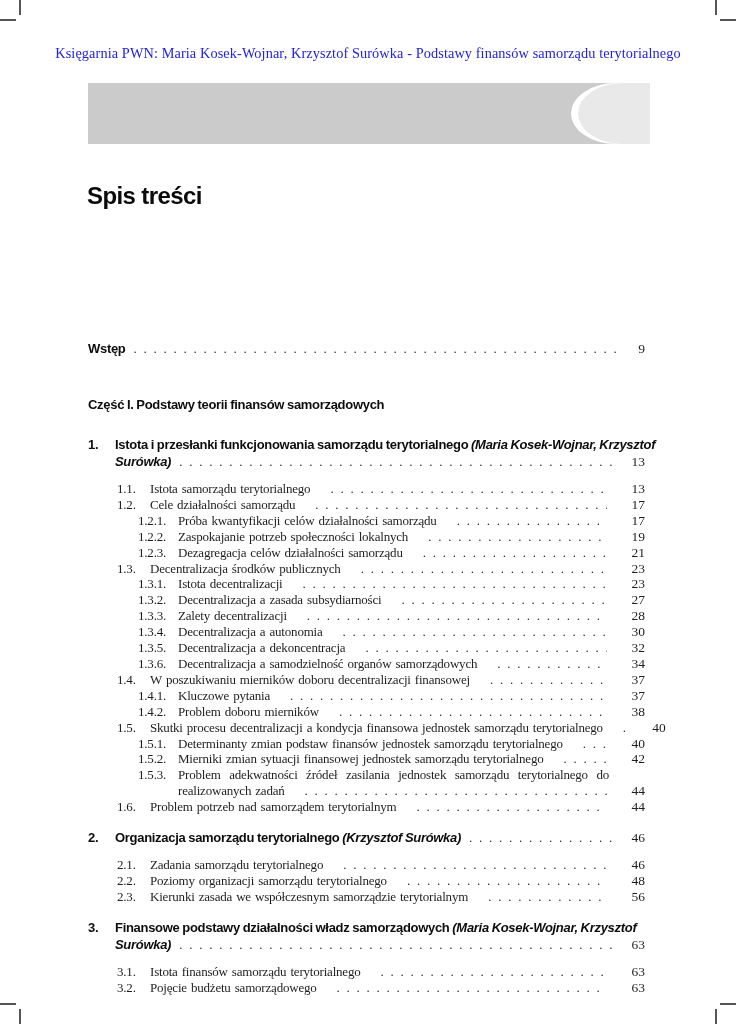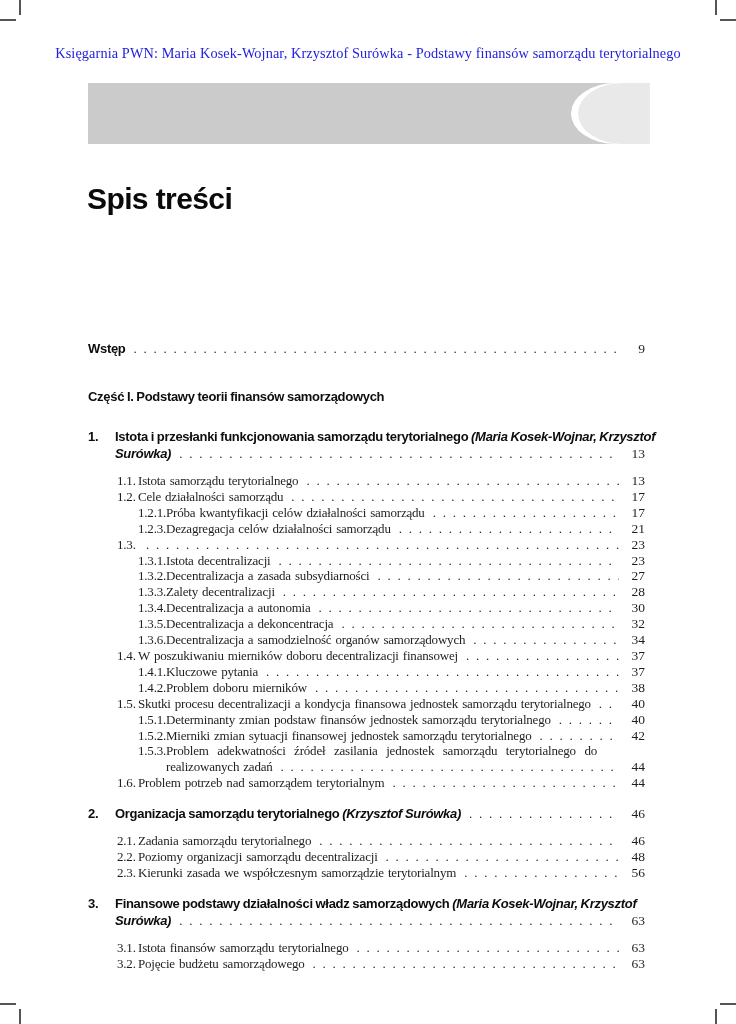--- a/index.html
+++ b/index.html
@@ -45,42 +45,42 @@
     background: #e9e9e9;
     border-top-left-radius: 46px 31px;
     border-bottom-left-radius: 46px 31px;
     box-shadow: -7px 0 0 #ffffff;
   }
 
   
   #title {
     position: absolute; left: 87px; top: 182px;
     font-family: "Liberation Sans", sans-serif;
-    font-weight: bold; font-size: 30px; letter-spacing: -0.6px;
+    font-weight: bold; font-size: 24px; letter-spacing: -0.6px;
     color: #0a0a0a;
   }
 
   
   #toc { position: absolute; left: 88px; top: 340px; width: 557px; }
   .entry { margin: 0; }
-  .entry.intro   { margin-bottom: 31px; }
+  .entry.intro   { margin-bottom: 39px; }
   .entry.part    { margin-bottom: 23px; }
   .entry.chapter { margin-top: 14px; margin-bottom: 11px; }
 
   .tl { display: flex; align-items: baseline; }
   .tl.sans {
     font-family: "Liberation Sans", sans-serif;
     font-weight: bold; font-size: 13px;
     letter-spacing: -0.3px; word-spacing: -0.5px;
     line-height: 17px; color: #0d0d0d;
   }
   .tl.serif {
     font-family: "Liberation Serif", serif;
     font-size: 13px; letter-spacing: -0.2px; word-spacing: 1px;
-    line-height: 15.9px; color: #1e1e1e;
+    line-height: 15.9px; color: #1e1e1e; gap: 12px;
   }
   .lvl0 { padding-left: 0; }
   .lvl1 { padding-left: 29px; }
   .lvl2 { padding-left: 50px; }
   .tnum { flex: none; }
   .lvl0 .tnum { width: 27px; }
   .lvl1 .tnum { width: 21px; }
   .lvl2 .tnum { width: 28px; }
   .ttext { white-space: nowrap; flex: none; }
   .ttext.just { word-spacing: 5.5px; }
@@ -170,29 +170,38 @@
       <div class="entry sub2">
         <div class="tl serif lvl2">
           <span class="tnum">1.2.1.</span>
           <span class="ttext"><span class="seg-n">Próba kwantyfikacji celów działalności samorządu</span></span>
           <span class="lead"></span>
           <span class="tpage">17</span>
         </div>
       </div>
       <div class="entry sub2">
         <div class="tl serif lvl2">
+          <span class="tnum">1.2.2.</span>
+          <span class="ttext"><span class="seg-n">Zaspokajanie potrzeb społeczności lokalnych</span></span>
+          <span class="lead"></span>
+          <span class="tpage">19</span>
+        </div>
+      </div>
+      <div class="entry sub2">
+        <div class="tl serif lvl2">
           <span class="tnum">1.2.3.</span>
           <span class="ttext"><span class="seg-n">Dezagregacja celów działalności samorządu</span></span>
           <span class="lead"></span>
           <span class="tpage">21</span>
         </div>
       </div>
       <div class="entry sub1">
         <div class="tl serif lvl1">
           <span class="tnum">1.3.</span>
+          <span class="ttext"><span class="seg-n">Decentralizacja środków publicznych</span></span>
           <span class="lead"></span>
           <span class="tpage">23</span>
         </div>
       </div>
       <div class="entry sub2">
         <div class="tl serif lvl2">
           <span class="tnum">1.3.1.</span>
           <span class="ttext"><span class="seg-n">Istota decentralizacji</span></span>
           <span class="lead"></span>
           <span class="tpage">23</span>
@@ -318,21 +327,21 @@
         <div class="tl serif lvl1">
           <span class="tnum">2.1.</span>
           <span class="ttext"><span class="seg-n">Zadania samorządu terytorialnego</span></span>
           <span class="lead"></span>
           <span class="tpage">46</span>
         </div>
       </div>
       <div class="entry sub1">
         <div class="tl serif lvl1">
           <span class="tnum">2.2.</span>
-          <span class="ttext"><span class="seg-n">Poziomy organizacji samorządu decentralizacji</span></span>
+          <span class="ttext"><span class="seg-n">Poziomy organizacji samorządu terytorialnego</span></span>
           <span class="lead"></span>
           <span class="tpage">48</span>
         </div>
       </div>
       <div class="entry sub1">
         <div class="tl serif lvl1">
           <span class="tnum">2.3.</span>
           <span class="ttext"><span class="seg-n">Kierunki zasada we współczesnym samorządzie terytorialnym</span></span>
           <span class="lead"></span>
           <span class="tpage">56</span>

